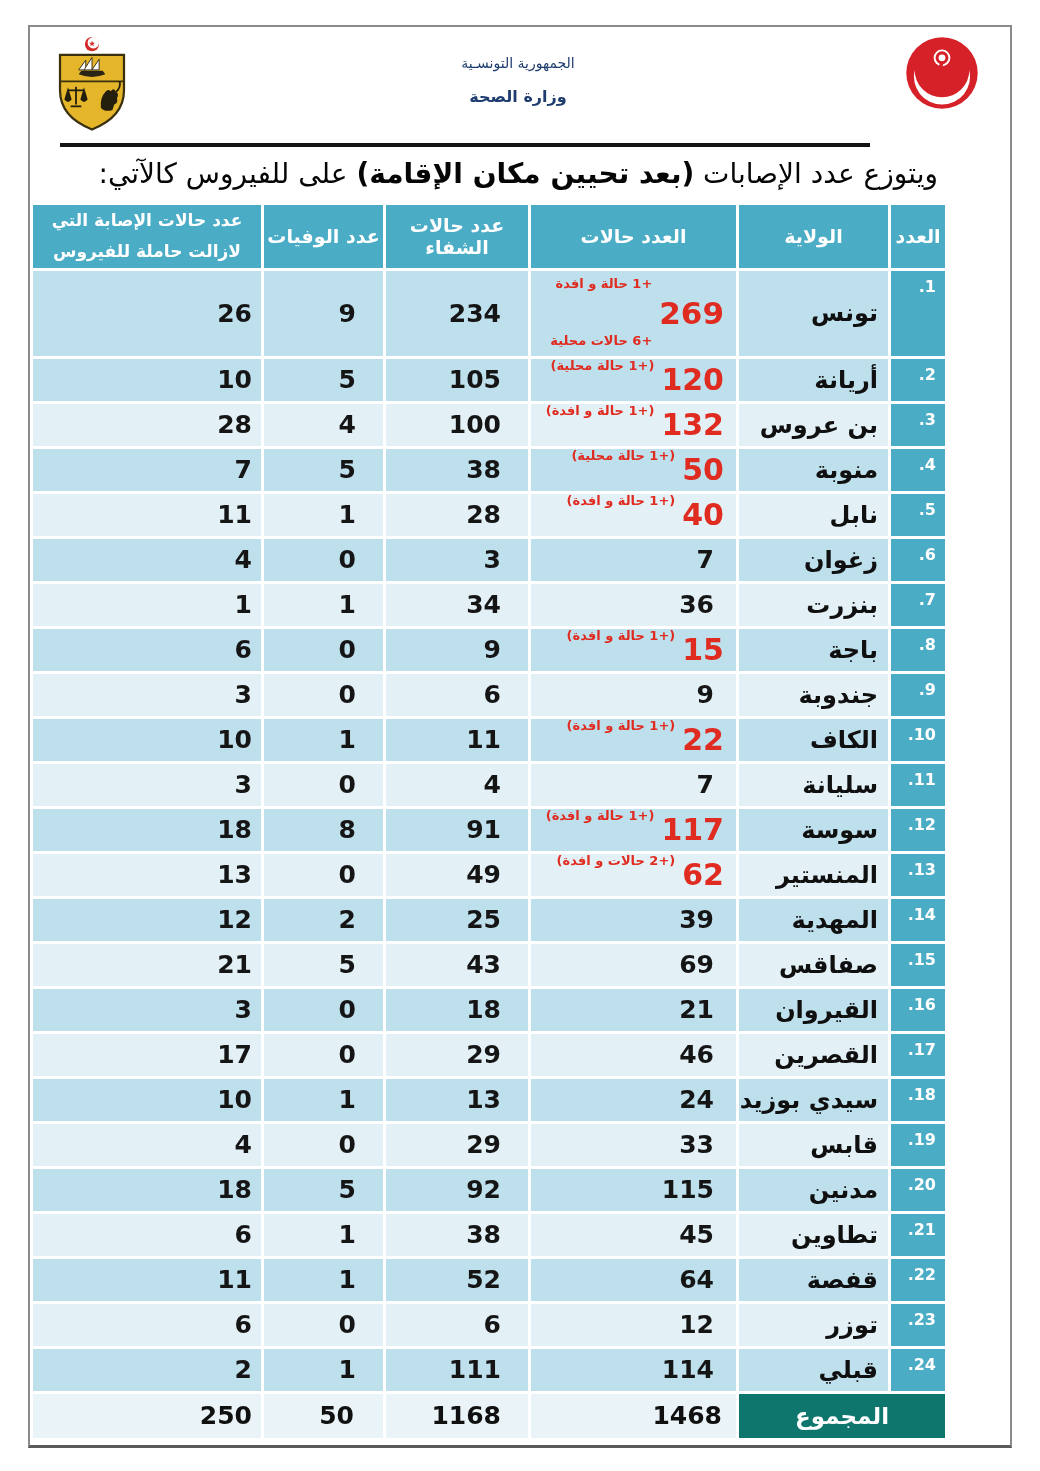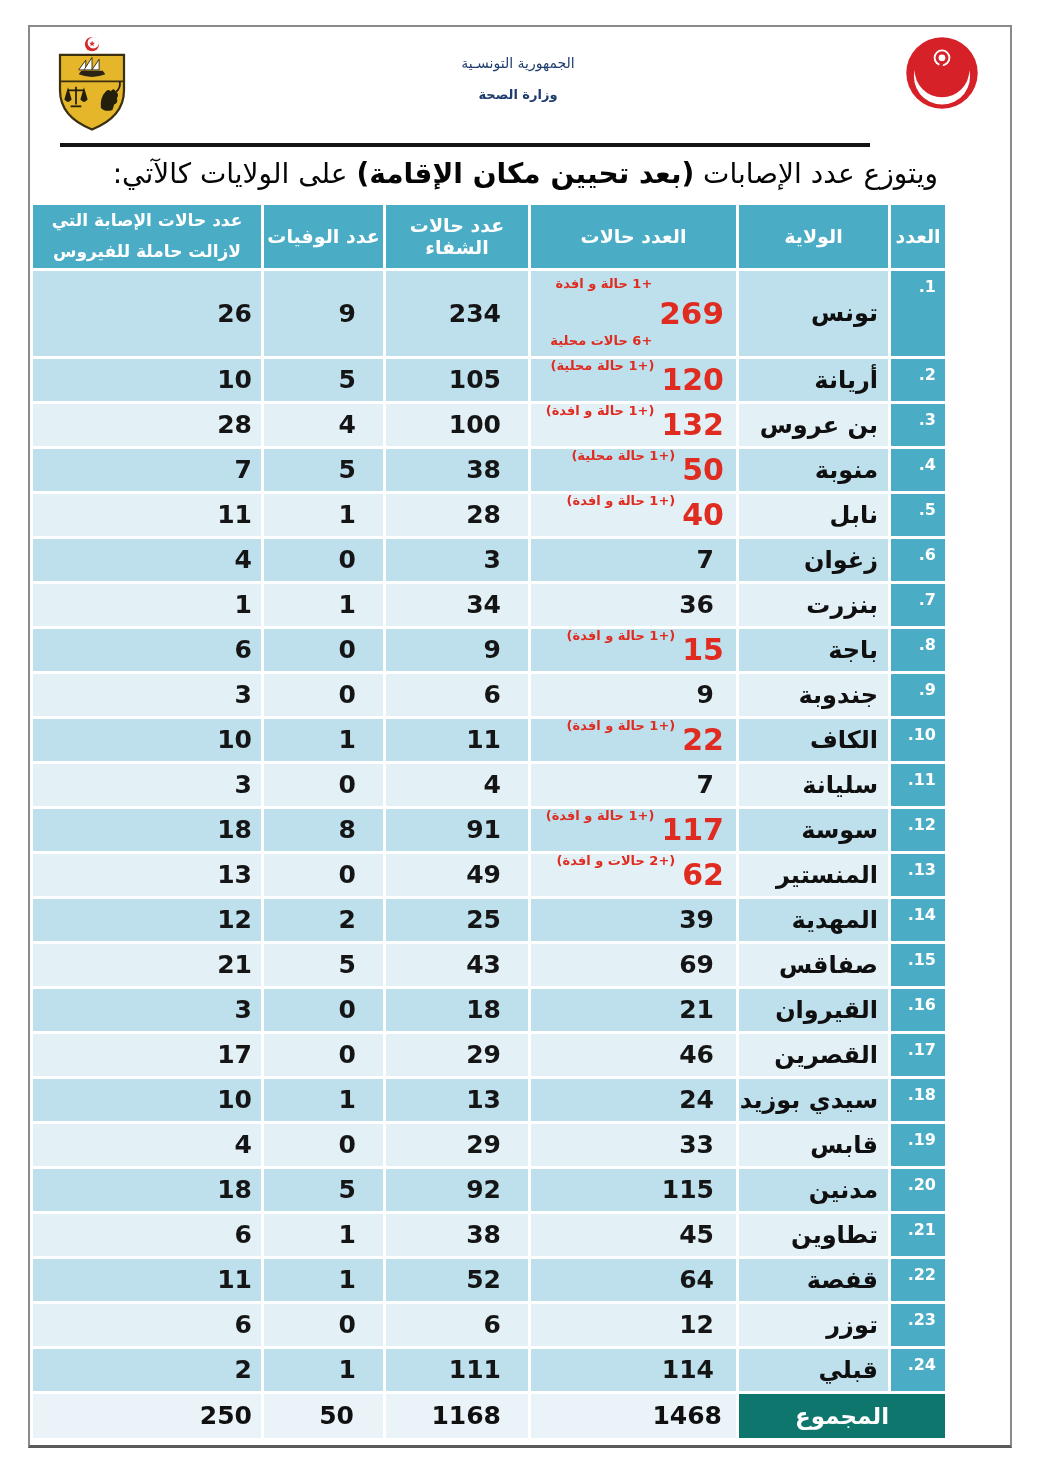--- a/index.html
+++ b/index.html
@@ -4,21 +4,21 @@
 <style>
   html,body{margin:0;padding:0;background:#ffffff;}
   body{width:1040px;height:1471px;position:relative;font-family:"DejaVu Sans","Liberation Sans",sans-serif;}
   .page-frame{position:absolute;left:28px;top:25px;width:980px;height:1418px;background:#ffffff;
     border:2px solid #8a8a8a;border-bottom-width:3px;border-bottom-color:#5a5a5a;overflow:hidden;}
 
   
   .doc-header{display:flex;justify-content:space-between;align-items:flex-start;padding:8px 30px 0 22px;height:104px;}
   .center-org{flex:1;text-align:center;margin-top:20px;color:#1e3c6e;}
   .org-line1{font-size:14px;font-weight:normal;margin-bottom:16px;}
-  .org-line2{font-size:13px;font-weight:bold;}
+  .org-line2{font-size:16px;font-weight:bold;}
   .divider{height:4px;background:#141414;margin:4px 140px 0 30px;}
 
   .doc-title{direction:rtl;text-align:right;padding:10px 72px 0 0;color:#050505;font-size:28px;white-space:nowrap;}
   .doc-title .lead,.doc-title .tail{font-weight:500;}
   .doc-title .emph{font-weight:800;}
 
   
   table.data-table{direction:rtl;border-collapse:collapse;table-layout:fixed;width:915px;margin:12px 33px 0 0;}
   .data-table td,.data-table th{border:3px solid #ffffff;padding:0;overflow:hidden;}
   thead th{background:#4bacc6;color:#ffffff;font-weight:700;font-size:19px;text-align:center;height:62px;vertical-align:middle;}
@@ -106,21 +106,21 @@
         <circle cx="50" cy="30" r="11" fill="#ffffff"></circle>
         <circle cx="50" cy="30" r="6.5" fill="none" stroke="#d62128" stroke-width="4"></circle>
         <path d="M50,37 C43,46 57,52 50,60 C45,66 54,70 50,77" fill="none" stroke="#d62128" stroke-width="4.5" stroke-linecap="round"></path>
       </svg>
     </span>
   </div>
 
   <div class="divider"></div>
 
   <div class="doc-title">
-    <span class="lead">ويتوزع عدد الإصابات </span><span class="emph">(بعد تحيين مكان الإقامة)</span><span class="tail"> على الولايات كالآتي:</span>
+    <span class="lead">ويتوزع عدد الإصابات </span><span class="emph">(بعد تحيين مكان الإقامة)</span><span class="tail"> على للفيروس كالآتي:</span>
   </div>
 
   <table class="data-table" dir="rtl">
     <colgroup>
       <col style="width:57px">
         <col style="width:152px">
         <col style="width:208px">
       <col style="width:145px">
         <col style="width:122px">
         <col style="width:231px">

